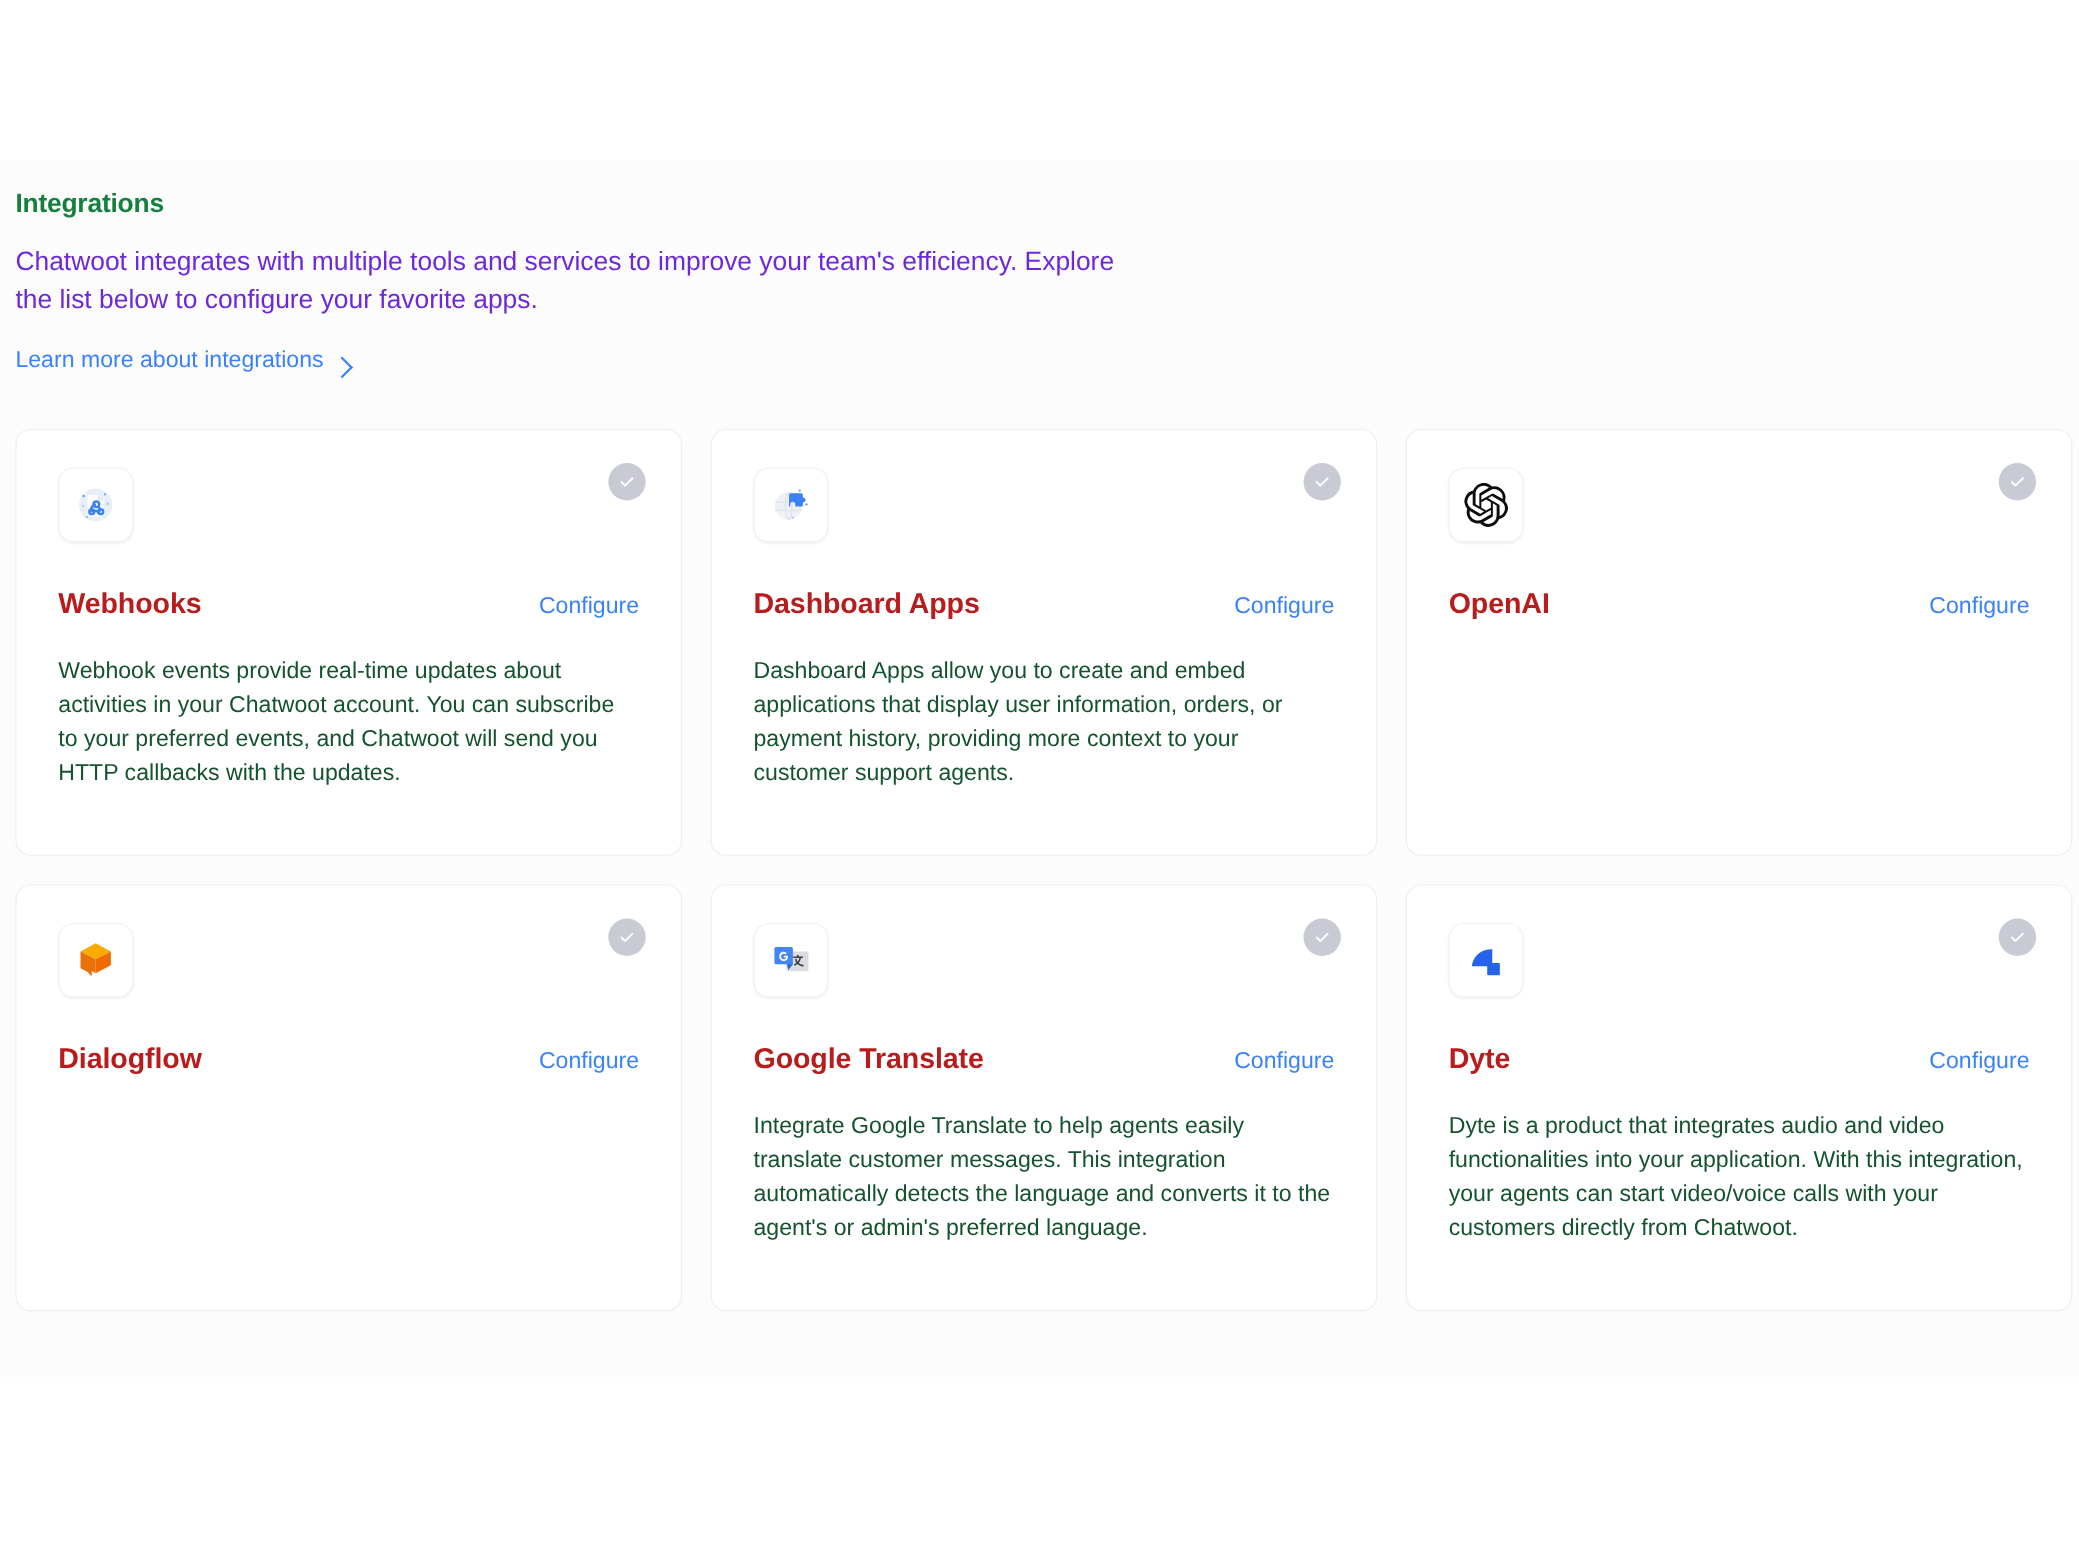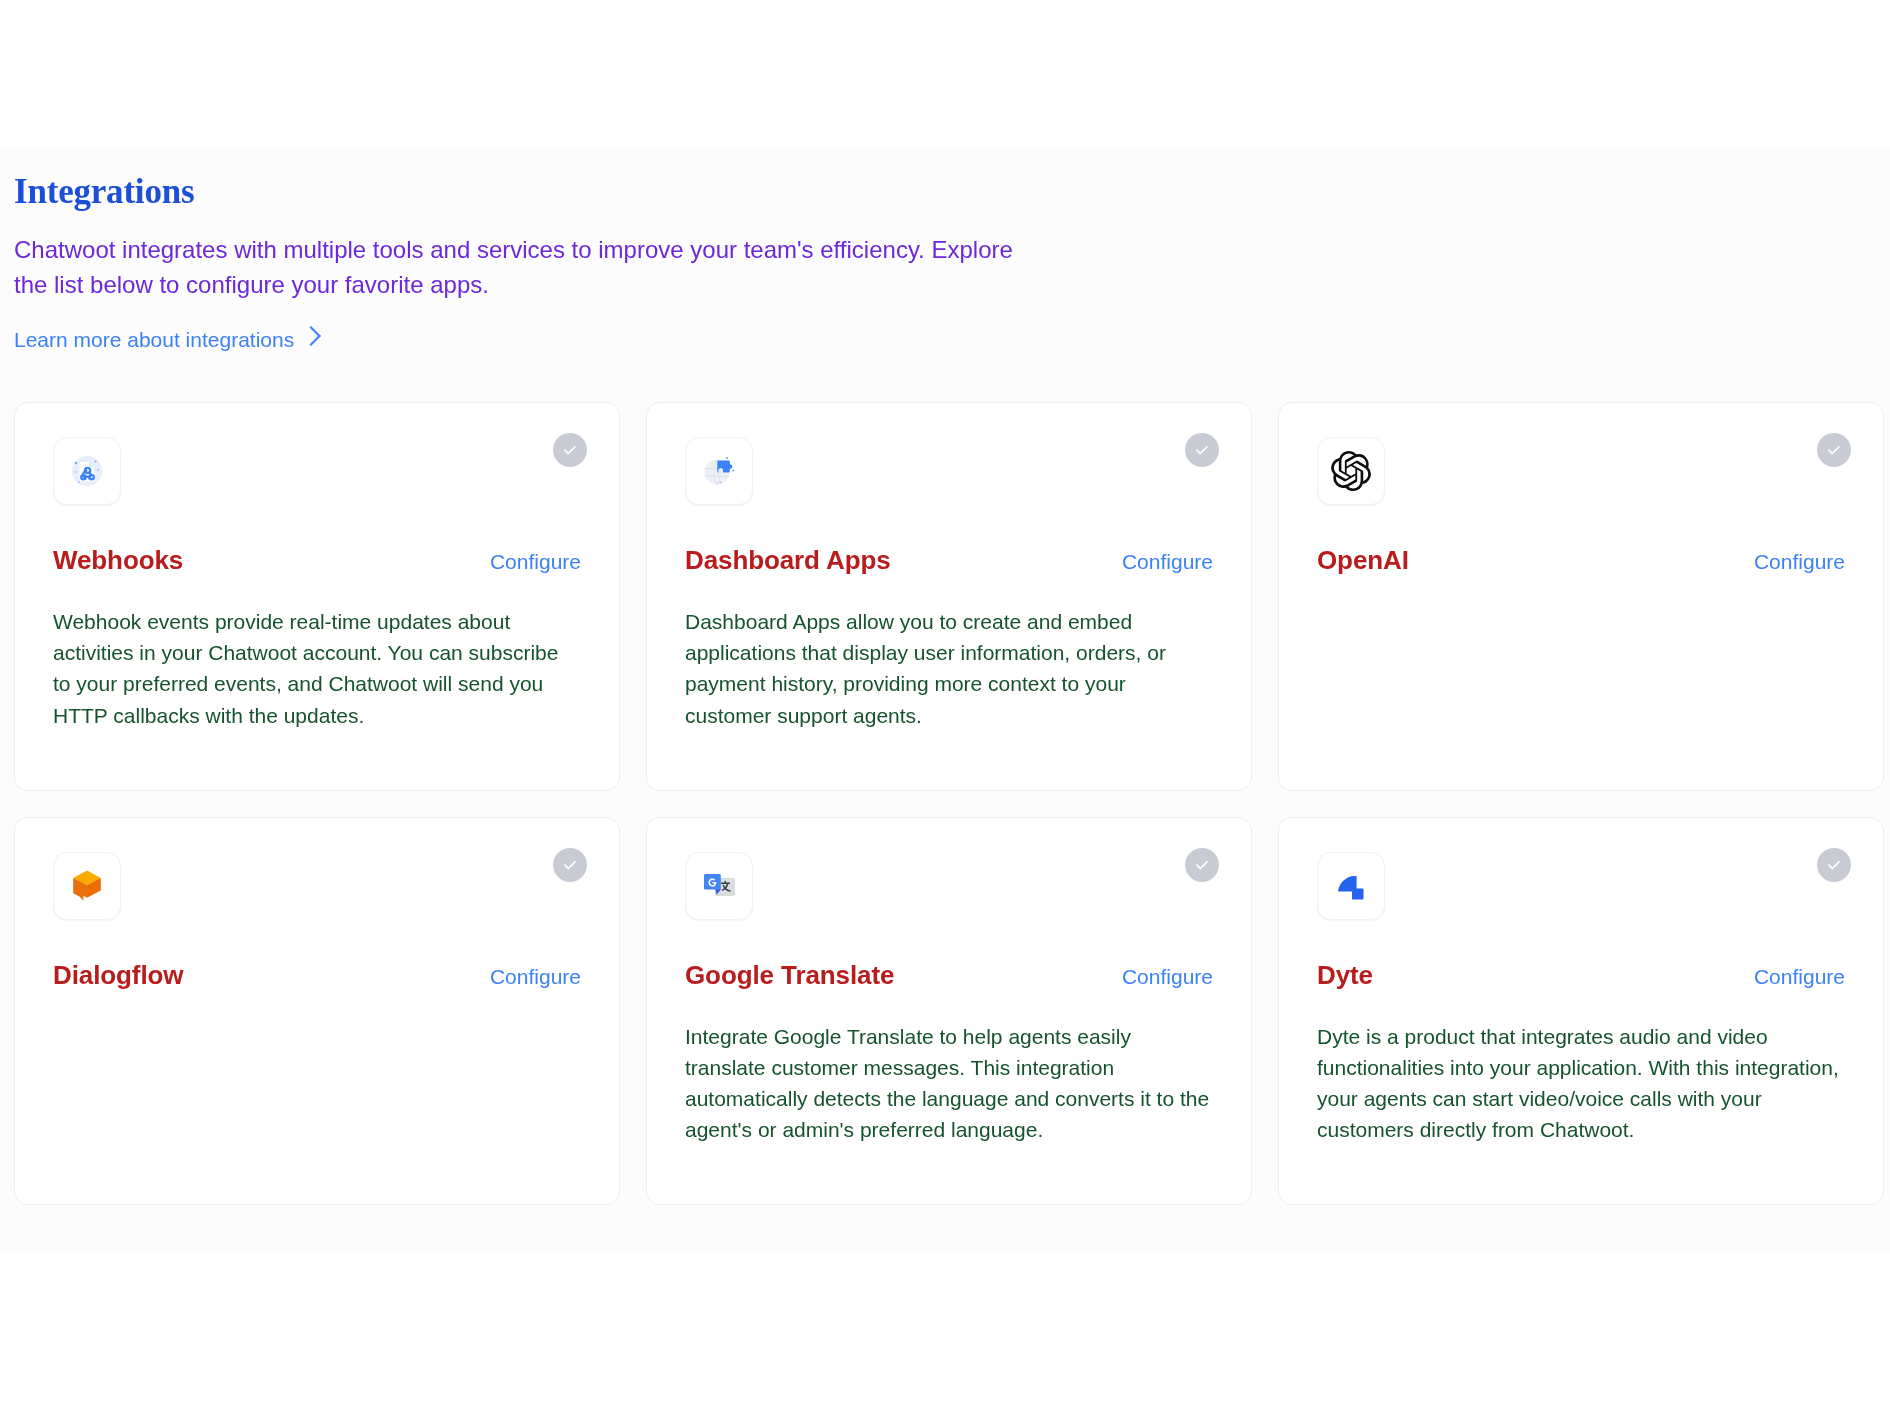--- a/index.html
+++ b/index.html
@@ -23,40 +23,39 @@
     height: 1106px;
     background: #fcfcfd;
     overflow: hidden;
   }
 
   .content {
     padding: 26px 0 0 14px;
   }
 
   .page-title {
-    font-size: 35px;
+    font-size: 24px;
     font-weight: 700;
-    color: #1d4ed8;
+    color: #15803d;
     letter-spacing: -0.2px;
     margin: 0 0 20px 0;
     line-height: 1.15;
-    font-family: Liberation Serif, serif;
   }
 
   .page-desc {
     font-size: 24px;
     color: #6d28d9;
     line-height: 1.46;
     max-width: 1030px;
     margin: 0 0 26px 0;
   }
 
   .learn-more {
     display: inline-flex;
-    align-items: flex-start;
+    align-items: flex-end;
     gap: 10px;
     font-size: 21px;
     color: #3b82f6;
     text-decoration: none;
     font-weight: 400;
     margin-bottom: 36px;
     cursor: pointer;
   }
   .learn-more .chev {
     display: inline-block;

